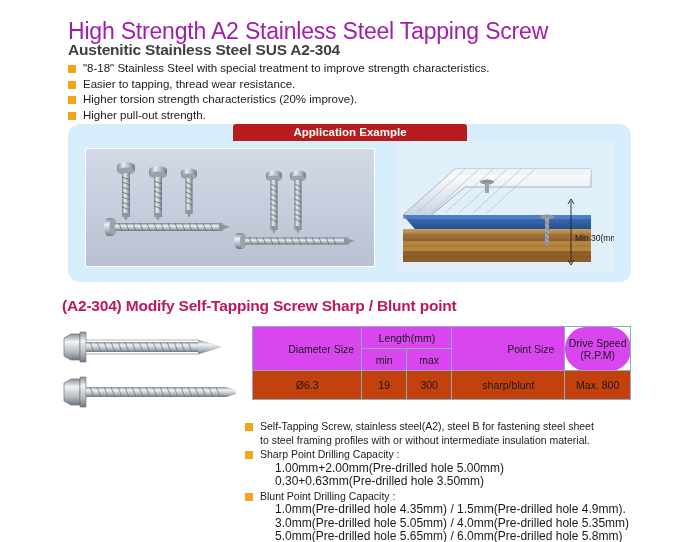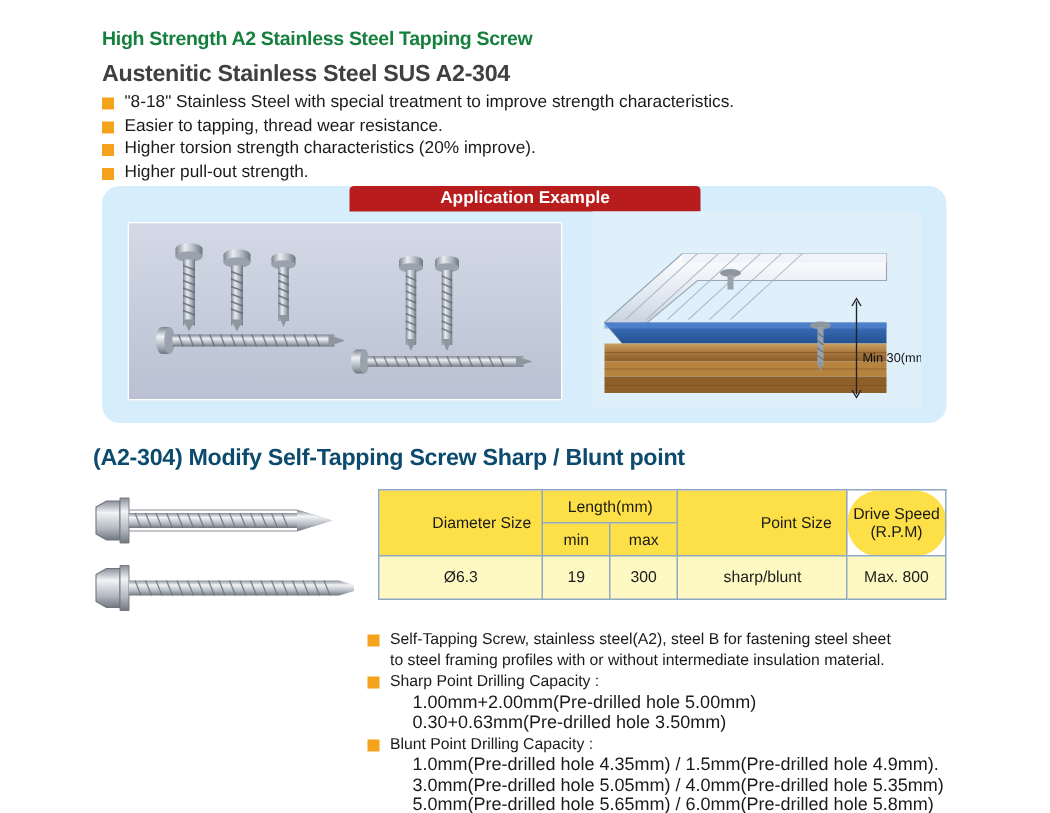--- a/index.html
+++ b/index.html
@@ -16,23 +16,23 @@
   }
   .page {
     position: relative;
     width: 700px;
     height: 542px;
   }
   .title-main {
     position: absolute;
     left: 68px;
     top: 18px;
-    font-size: 13px;
-    font-weight: bold;
-    color: #15803d;
+    font-size: 23px;
+    font-weight: normal;
+    color: #a21caf;
     letter-spacing: -0.2px;
   }
   .title-sub {
     position: absolute;
     left: 68px;
     top: 41px;
     font-size: 15.5px;
     font-weight: bold;
     color: #404040;
     letter-spacing: -0.2px;
@@ -104,21 +104,21 @@
     background: #dff0fb;
     overflow: hidden;
   }
   
   .section2-title {
     position: absolute;
     left: 62px;
     top: 297px;
     font-size: 15.5px;
     font-weight: bold;
-    color: #0c4a6e;
+    color: #be185d;
     letter-spacing: -0.2px;
   }
   .screw-img-1 {
     position: absolute;
     left: 60px;
     top: 330px;
     width: 180px;
     height: 36px;
   }
   .screw-img-2 {
@@ -136,27 +136,27 @@
     border-collapse: collapse;
     width: 379px;
     font-size: 10.5px;
   }
   table.spec th, table.spec td {
     border: 1px solid #8fa8c4;
     text-align: center;
     color: #1a1a1a;
   }
   table.spec th {
-    background: #fde047;
+    background: #d946ef;
     font-weight: normal;
     height: 19px;
   }
   table.spec td {
     height: 26px;
-    background: #fef9c3;
+    background: #c2410c;
   }
   .col-dia { width: 102px; padding-left: 29px; }
   .col-min { width: 52px; margin-top: 48px; }
   .col-max { width: 52px; }
   .col-point { width: 92px; padding-left: 46px; }
   .col-speed { width: 81px; border-radius: 21px; }
   
   .notes {
     position: absolute;
     left: 245px;

